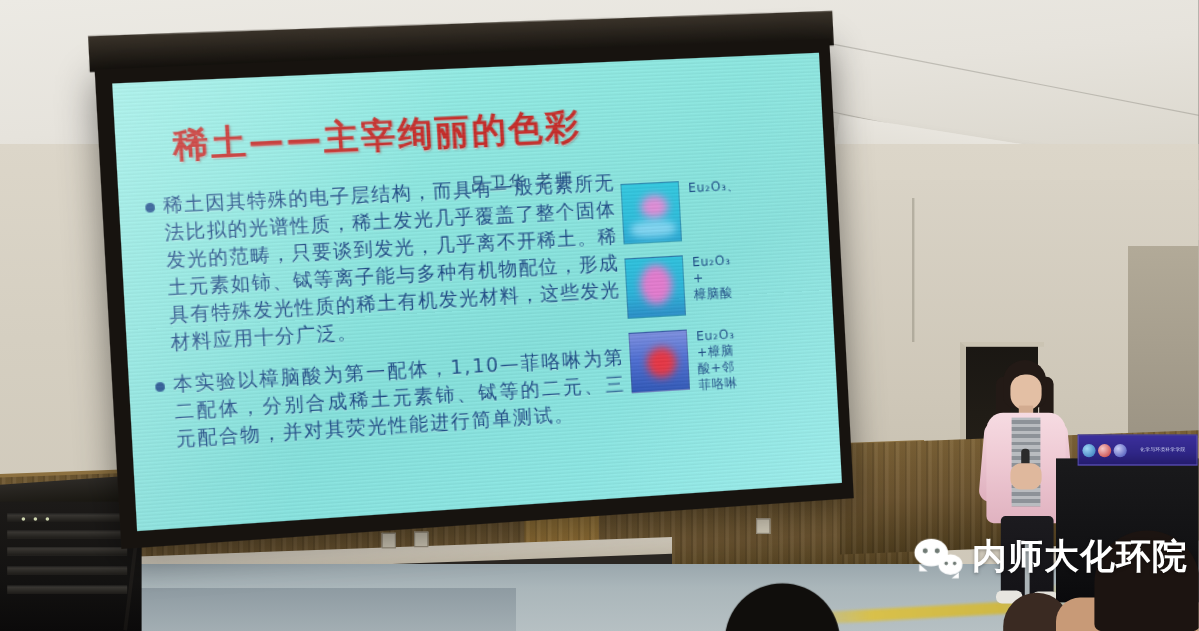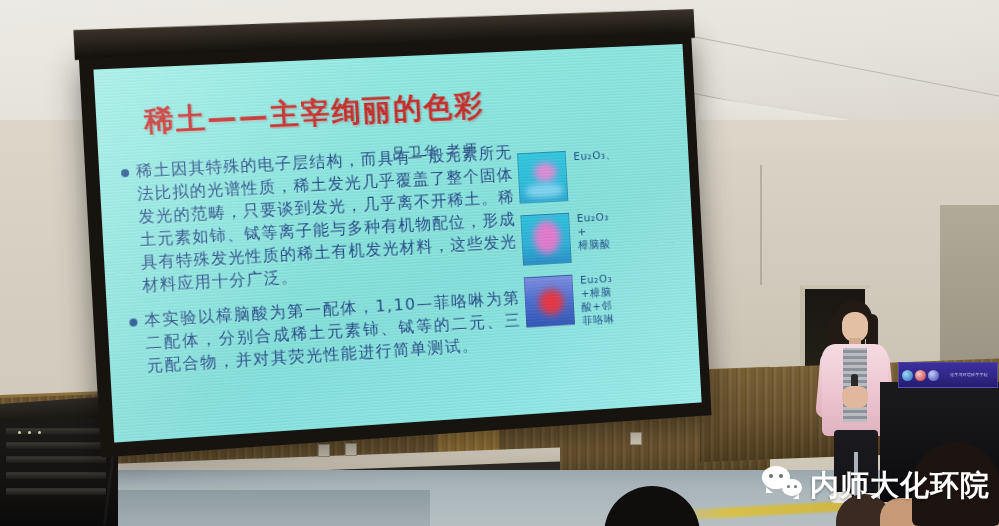--- a/index.html
+++ b/index.html
@@ -322,22 +322,22 @@
     position:absolute; left:880px; top:498px; width:119px; height:28px;
     background:#c89a77; border-radius:20px 6px 0 0;
   }
   .aud-head3 {
     position:absolute; left:836px; top:494px; width:56px; height:32px;
     background:#3a2a22; border-radius:28px 28px 0 0;
   }
 
   
   .watermark {
-    position:absolute; left:762px; top:466px;
-    display:flex; align-items:flex-start; gap:8px;
+    position:absolute; left:762px; top:444px;
+    display:flex; align-items:center; gap:8px;
     pointer-events:none;
   }
   .wechat-icon { position:relative; width:40px; height:30px; }
   .wc-big {
     position:absolute; left:0; top:0; width:28px; height:23px;
     background:#fff; border-radius:50%;
   }
   .wc-big::after {
     content:""; position:absolute; left:4px; bottom:-4px;
     width:0; height:0; border-left:7px solid #fff; border-top:6px solid transparent;

